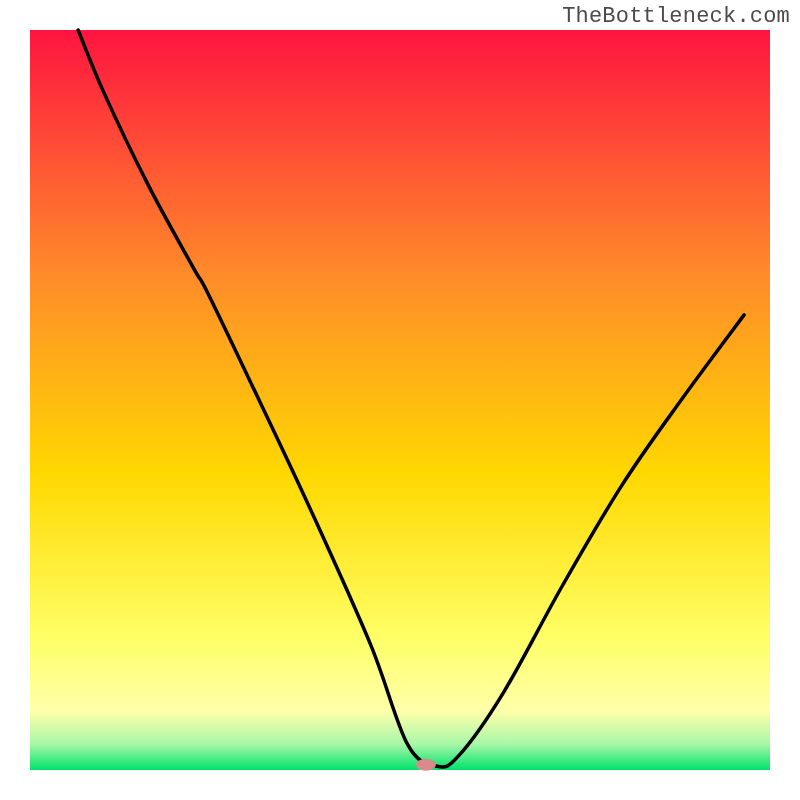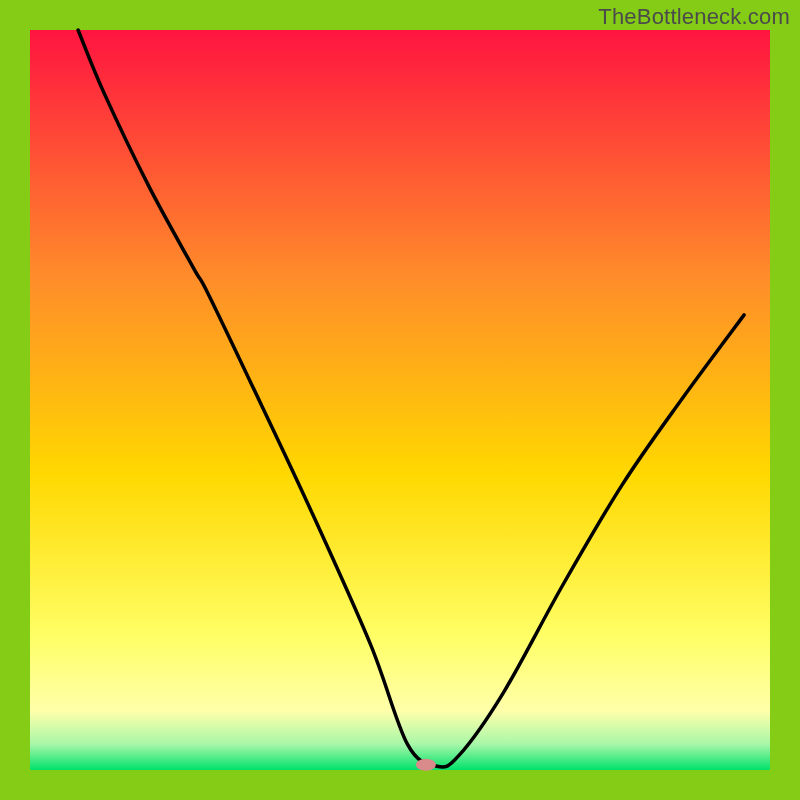--- a/index.html
+++ b/index.html
@@ -8,21 +8,22 @@
     width: 800px;
     height: 800px;
     background: #000;
     overflow: hidden;
     font-family: Arial, Helvetica, sans-serif;
   }
   .frame {
     position: relative;
     width: 800px;
     height: 800px;
-    background: #84cc16;
+    background: #ffffff;
+    font-family: Liberation Mono, monospace;
   }
   .watermark {
     position: absolute;
     top: 4px;
     right: 10px;
     color: #4b4b4b;
     font-size: 22px;
     font-weight: 500;
     letter-spacing: 0.2px;
     z-index: 5;

